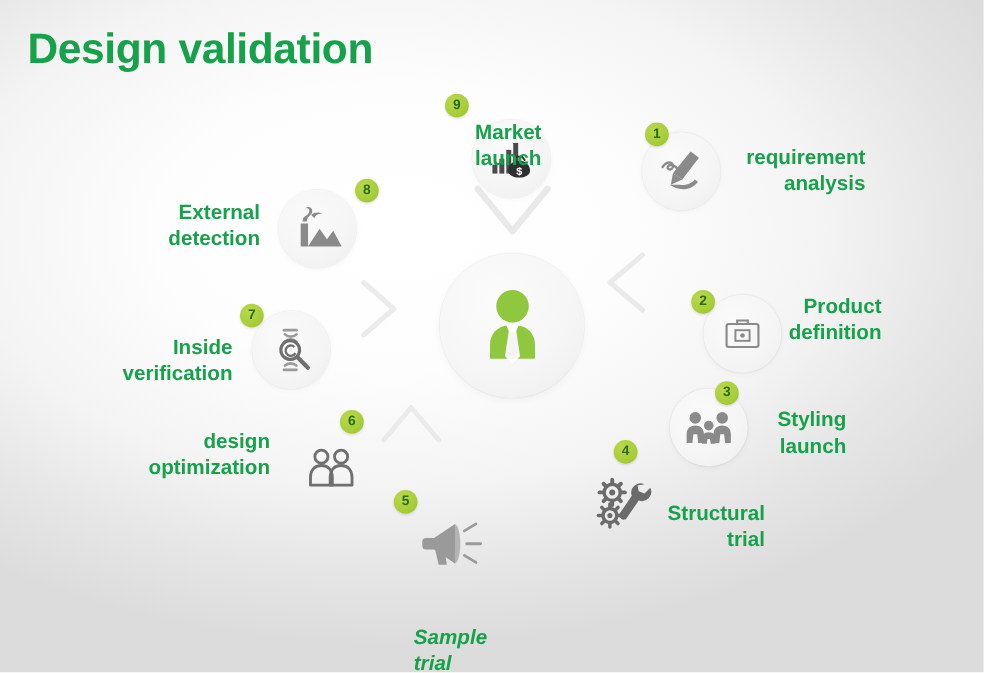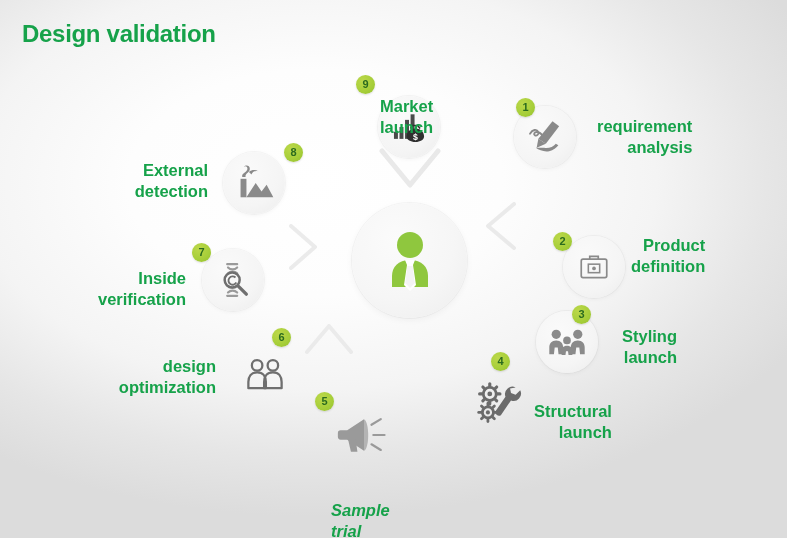--- a/index.html
+++ b/index.html
@@ -12,21 +12,21 @@
   #stage{
     position:relative;
     width:787px;height:538px;
     background:
       radial-gradient(ellipse 70% 62% at 40% 34%, #ffffff 0%, #fdfdfd 34%, #f4f4f4 62%, #e6e6e6 82%, #dcdcdc 100%);
     overflow:hidden;
   }
   
   #title{
     position:absolute;left:22px;top:20px;
-    font-size:24px;font-weight:bold;
+    font-size:34px;font-weight:bold;
     color:#16a24a;
     letter-spacing:-0.3px;
     white-space:nowrap;
   }
   
   #center-node{
     position:absolute;left:352px;top:203px;width:115px;height:115px;
   }
   #center-bubble{
     position:absolute;left:0;top:0;width:115px;height:115px;
@@ -186,21 +186,21 @@
           <line x1="21" y1="34" x2="24" y2="34"></line>
           <line x1="7" y1="27" x2="9" y2="29"></line>
           <line x1="19" y1="39" x2="21" y2="41"></line>
           <line x1="21" y1="27" x2="19" y2="29"></line>
           <line x1="9" y1="39" x2="7" y2="41"></line>
         </g>
         <path d="M44 7 a8 8 0 0 0 -11 10 l-11 16 a4 4 0 0 0 6 4 l11 -16 a8 8 0 0 0 10 -11 l-5 5 l-5 -2 l-1 -5 z" fill="#6b6b6b"></path>
       </svg>
     </div>
     <div class="badge" style="left:23px;top:0px;">4</div>
-    <div class="label right" style="left:66px;top:49px;">Structural launch</div>
+    <div class="label right" style="left:66px;top:49px;">Structural trial</div>
   </div>
 
   <div class="node" style="left:315px;top:392px;">
     <div class="icon-circle flat" style="left:18px;top:12px;">
       <svg width="56" height="48" viewBox="0 0 60 48">
         <path d="M5 19 h7 l18 -12 v34 l-18 -12 h-7 a3 3 0 0 1 -3 -3 v-4 a3 3 0 0 1 3 -3z" fill="#9a9a9a"></path>
         <path d="M30 7 c6 3 6 31 0 34 z" fill="#b4b4b4"></path>
         <path d="M13 29 h8 l2 13 h-7 z" fill="#9a9a9a"></path>
         <g stroke="#9a9a9a" stroke-width="2.4" stroke-linecap="round">
           <line x1="38" y1="13" x2="48" y2="7"></line>
@@ -219,21 +219,21 @@
       <svg width="42" height="42" viewBox="0 0 48 48">
         <g fill="none" stroke="#6f6f6f" stroke-width="2.6" stroke-linejoin="round">
           <circle cx="15" cy="13" r="6"></circle>
           <path d="M15 21 c-7 0 -10 5 -10 11 v7 h20 v-7 c0 -6 -3 -11 -10 -11z"></path>
           <circle cx="33" cy="13" r="6"></circle>
           <path d="M33 21 c-7 0 -10 5 -10 11 v7 h20 v-7 c0 -6 -3 -11 -10 -11z"></path>
         </g>
       </svg>
     </div>
     <div class="badge" style="left:186px;top:0px;">6</div>
-    <div class="label left" style="left:0px;top:28px;width:130px;text-align:right;">design
+    <div class="label left" style="left:0px;top:15px;width:130px;text-align:right;">design
 optimization</div>
   </div>
 
   <div class="node" style="left:46px;top:243px;">
     <div class="icon-circle" style="left:156px;top:6px;">
       <svg width="40" height="40" viewBox="0 0 48 48">
         <g stroke="#9a9a9a" stroke-width="2.6" fill="none" stroke-linecap="round">
           <path d="M17 5 h12"></path>
           <path d="M18 9 c3 3 8 3 11 0"></path>
           <path d="M18 16 c3 -3 8 -3 11 0"></path>

